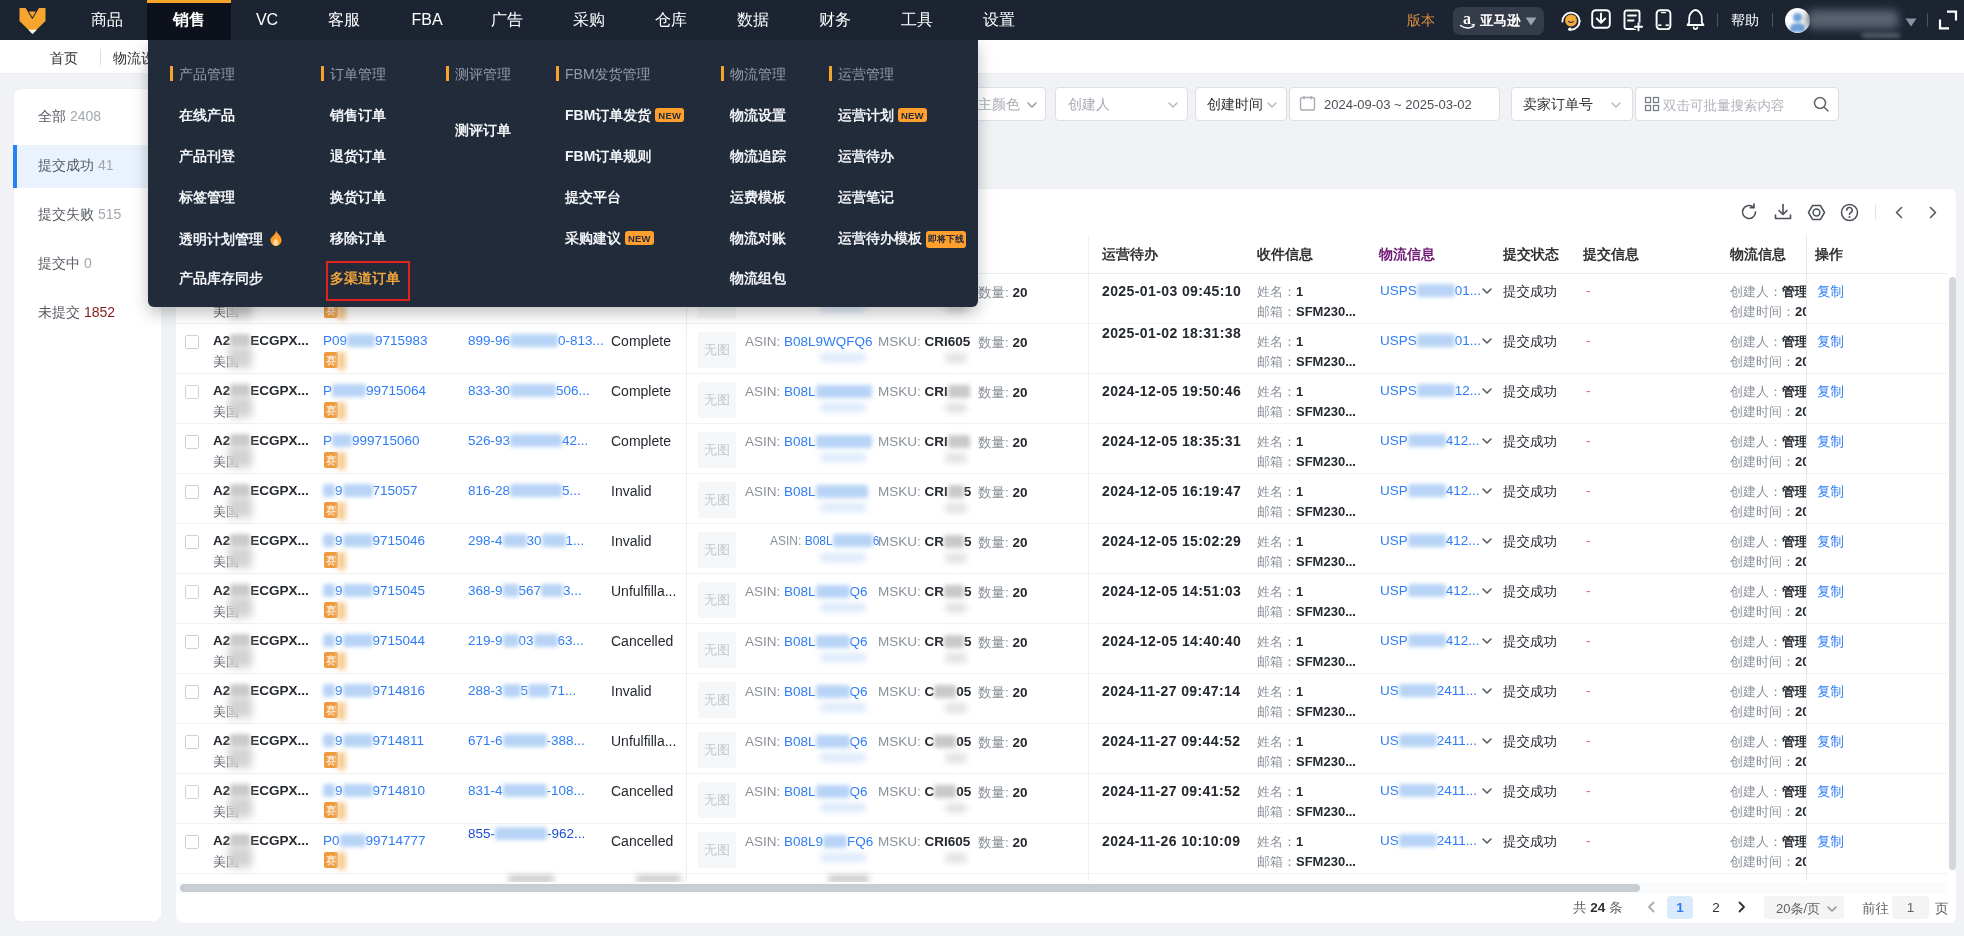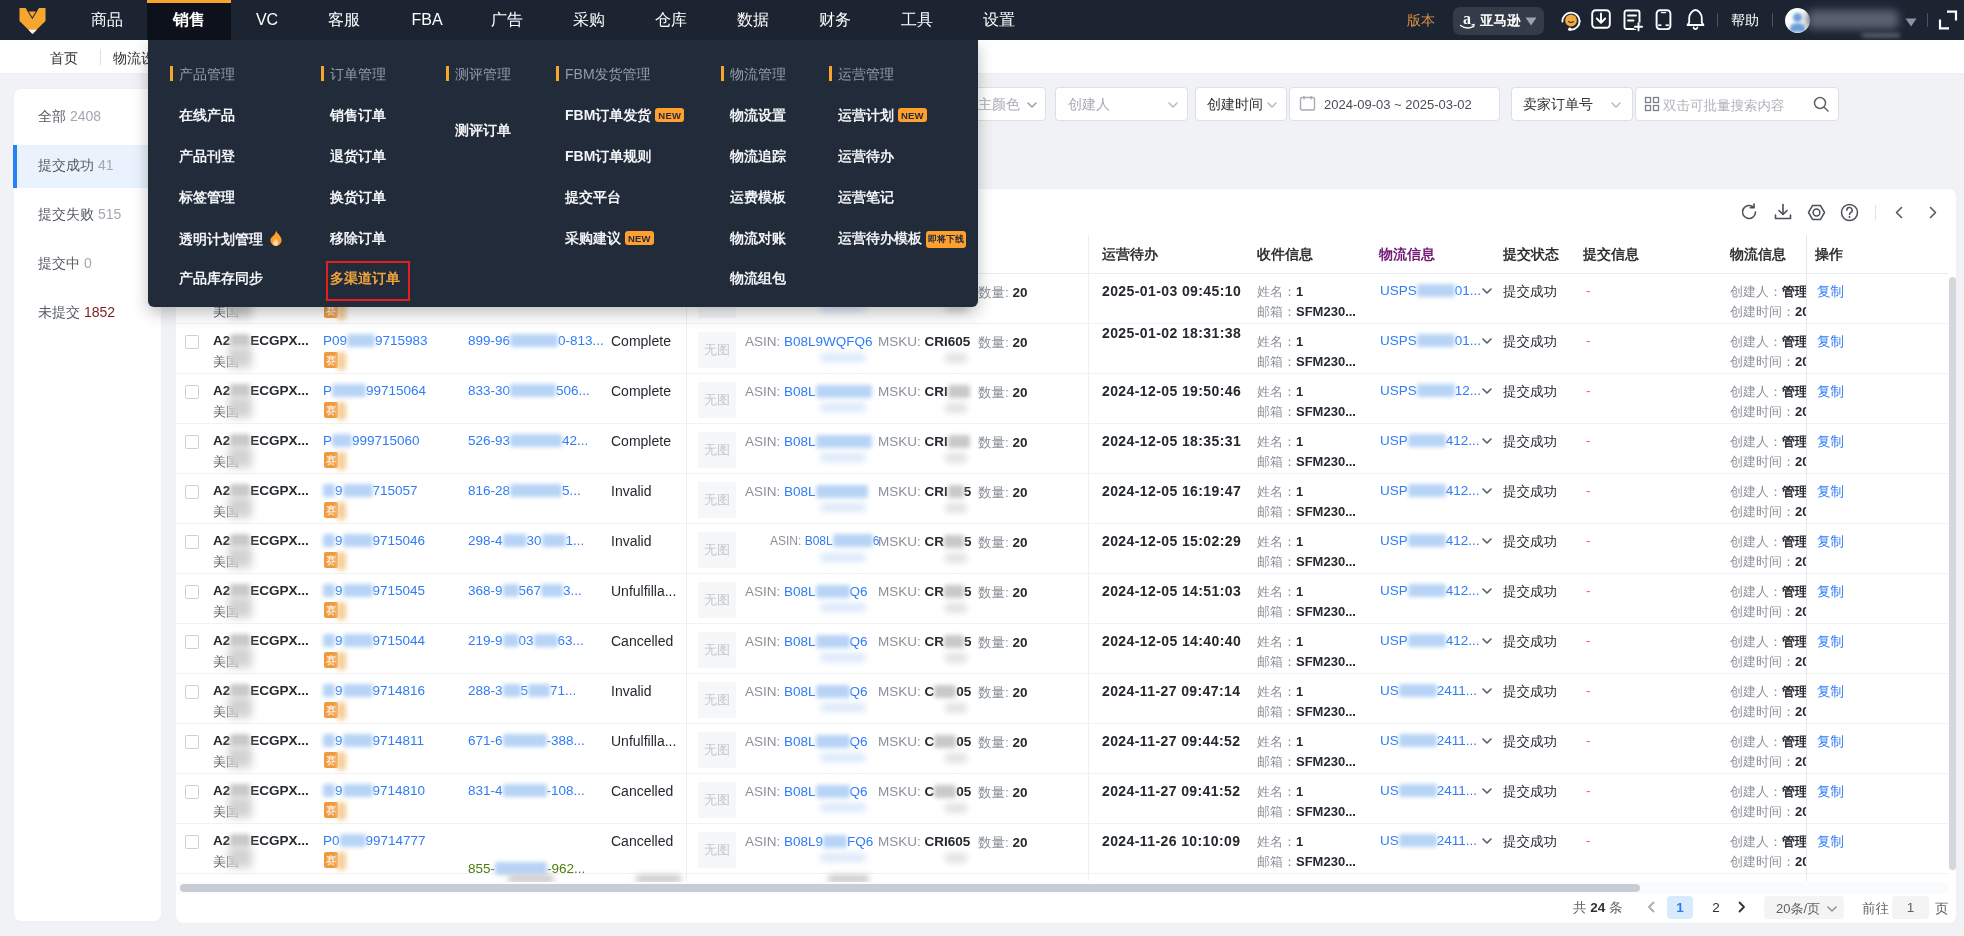--- a/index.html
+++ b/index.html
@@ -395,21 +395,21 @@
 <div class="abs" style="left:1730px;top:783px;width:76px;overflow:hidden;white-space:nowrap;font-size:13px;color:#8a9099">创建人：<span class="sb" style="color:#24292f">管理员</span></div>
 <div class="abs" style="left:1730px;top:803px;width:76px;overflow:hidden;white-space:nowrap;font-size:13px;color:#8a9099">创建时间：<span class="sb" style="color:#24292f">20</span></div>
 <div class="abs" style="left:176px;top:873px;width:1772px;height:1px;background:#f0f2f4"></div>
 <div class="abs" style="left:185px;top:835px;width:14px;height:14px;border:1px solid #ccd0d7;border-radius:2px;background:#fff"></div>
 <div class="abs sb" style="left:213px;top:833px;font-size:13.5px;color:#24292f">A2<span style="display:inline-block;vertical-align:-2px;width:20px;height:13px;background:#c9c9c9;filter:blur(2px);border-radius:2px"></span>ECGPX...</div>
 <div class="abs" style="left:213px;top:853px;font-size:13px;color:#5f646b">美国</div>
 <div style="position:absolute;left:228px;top:846px;width:24px;height:22px;background:#d2d2d2;filter:blur(4px);border-radius:3px"></div>
 <div class="abs" style="left:323px;top:833px;font-size:13.5px;color:#2e7cf6">P0<span style="display:inline-block;vertical-align:-2px;width:26px;height:13px;background:#b7d3f6;filter:blur(2px);border-radius:2px"></span>99714777</div>
 <div class="abs" style="left:324px;top:852px;width:14px;height:16px;background:#f09a3e;border-radius:2px;color:#fff;font-size:10.5px;line-height:16px;text-align:center">赛</div>
 <div style="position:absolute;left:337px;top:852px;width:9px;height:18px;background:#f6cd96;filter:blur(2.5px);border-radius:2px"></div>
-<div class="abs" style="left:468px;top:861px;font-size:13.5px;color:#4d7c0f">855-<span style="display:inline-block;vertical-align:-2px;width:52px;height:13px;background:#b7d3f6;filter:blur(2px);border-radius:2px"></span>-962...</div>
+<div class="abs" style="left:468px;top:826px;font-size:13.5px;color:#1d4ed8">855-<span style="display:inline-block;vertical-align:-2px;width:52px;height:13px;background:#b7d3f6;filter:blur(2px);border-radius:2px"></span>-962...</div>
 <div class="abs" style="left:611px;top:833px;font-size:14px;color:#24292f">Cancelled</div>
 <div class="abs" style="left:698px;top:832px;width:38px;height:36px;background:#f6f7f8;color:#c3c7cd;font-size:13px;line-height:36px;text-align:center">无图</div>
 <div style="position:absolute;left:820px;top:853px;width:46px;height:9px;background:#dce9fb;filter:blur(3px);border-radius:4px"></div>
 <div style="position:absolute;left:945px;top:853px;width:22px;height:10px;background:#e2e2e2;filter:blur(3px);border-radius:4px"></div>
 <div class="abs" style="left:745px;top:834px;font-size:13.5px;color:#8a9099">ASIN: <span style="color:#2e7cf6">B08L9<span style="display:inline-block;vertical-align:-2px;width:24px;height:13px;background:#b7d3f6;filter:blur(2px);border-radius:2px"></span>FQ6</span></div>
 <div class="abs" style="left:878px;top:834px;font-size:13.5px;color:#8a9099">MSKU: <span class="sb" style="color:#24292f">CRI605</span></div>
 <div class="abs" style="left:978px;top:834px;font-size:13.5px;color:#8a9099">数量: <span class="sb" style="color:#24292f">20</span></div>
 <div class="abs b" style="left:1102px;top:833px;font-size:14px;letter-spacing:.4px;color:#24292f">2024-11-26 10:10:09</div>
 <div class="abs" style="left:1257px;top:833px;font-size:13px;color:#8a9099">姓名：<span class="sb" style="color:#24292f">1</span></div>
 <div class="abs" style="left:1257px;top:853px;font-size:13px;color:#8a9099">邮箱：<span class="sb" style="color:#24292f">SFM230...</span></div>

